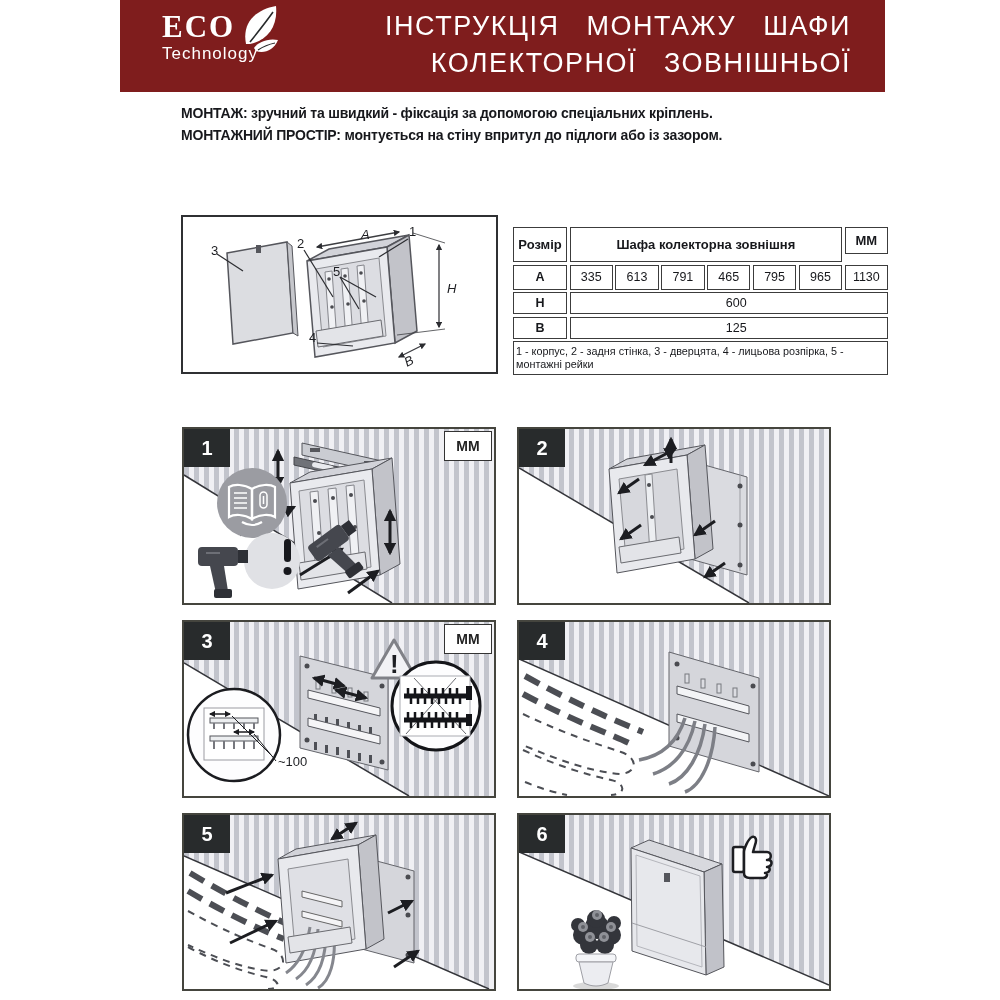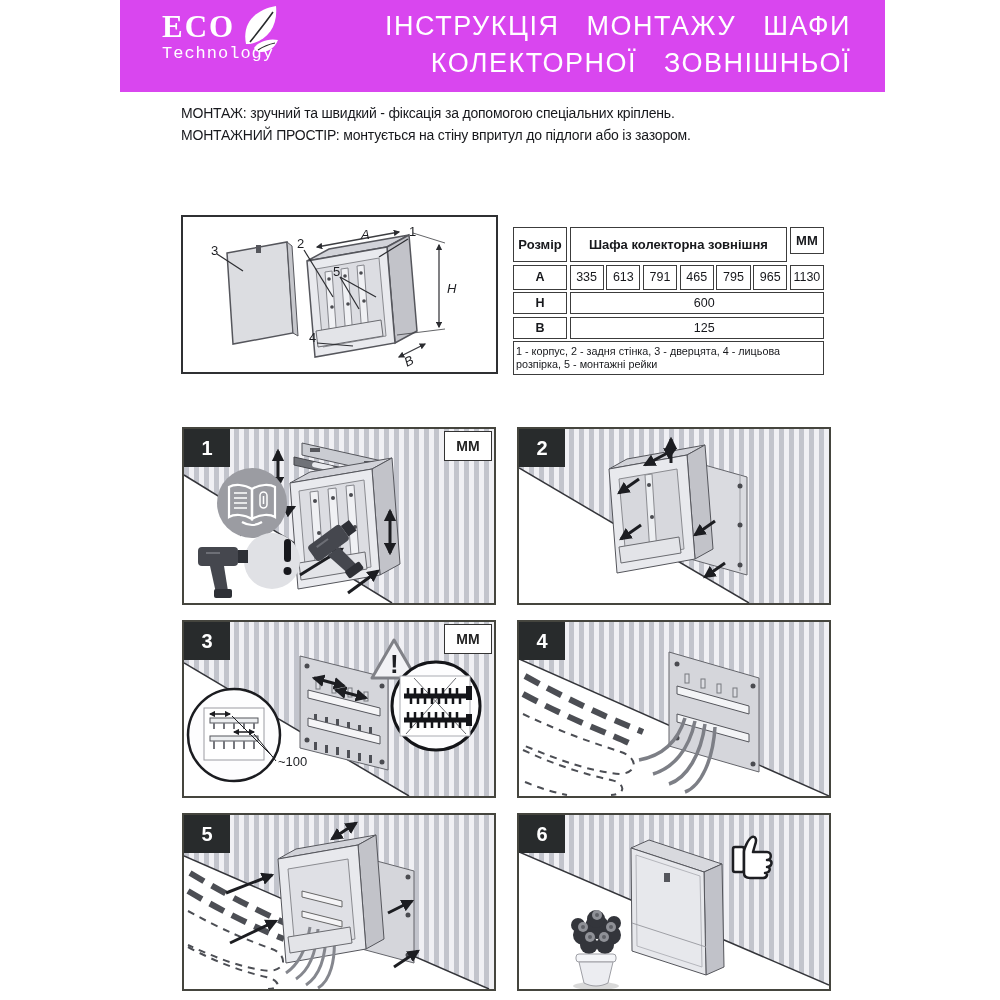--- a/index.html
+++ b/index.html
@@ -1,32 +1,32 @@
 <!DOCTYPE html>
 <html><head>
 <meta charset="utf-8">
 <style>
   html,body{margin:0;padding:0;background:#fff;}
   .sheet{position:relative;width:1000px;height:1000px;background:#fff;overflow:hidden;
          font-family:"Liberation Sans",sans-serif;color:#17181c;}
   
-  .hdr{position:absolute;left:120px;top:0;width:765px;height:92px;background:#d946ef;}
+  .hdr{position:absolute;left:120px;top:0;width:765px;height:92px;background:#7f1d1d;}
   .logo{position:absolute;left:42px;top:11px;color:#fff;width:170px;}
   .logo-eco{font-family:"Liberation Serif",serif;font-size:31px;font-weight:bold;letter-spacing:2px;line-height:32px;}
-  .logo-tech{font-family:Liberation Mono, monospace;font-size:17px;letter-spacing:1px;margin-top:1px;}
+  .logo-tech{font-family:Liberation Sans, sans-serif;font-size:17px;letter-spacing:1px;margin-top:1px;}
   .leaf{position:absolute;left:70px;top:-7px;}
   .titles{position:absolute;right:34px;top:8px;text-align:right;color:#fff;font-weight:normal;
           font-size:27px;line-height:37px;letter-spacing:1.5px;word-spacing:18px;}
   
-  .intro{position:absolute;left:181px;top:103px;font-size:14px;font-weight:normal;letter-spacing:-0.2px;line-height:21.5px;}
+  .intro{position:absolute;left:181px;top:103px;font-size:14px;font-weight:bold;letter-spacing:-0.2px;line-height:21.5px;}
   .intro p{margin:0;}
   
   .dbox{position:absolute;left:181px;top:215px;width:313px;height:155px;border:2.5px solid #2f3033;background:#fff;}
   
-  .tbl{position:absolute;left:513px;top:227px;width:311px;display:grid;
+  .tbl{position:absolute;left:513px;top:227px;width:375px;display:grid;
        grid-template-columns:54px repeat(7,1fr);gap:2.5px;font-size:12.5px;}
   .tbl .c{border:1.5px solid #3c3c3c;background:#fff;display:flex;align-items:center;justify-content:center;}
   .c.hd{font-weight:bold;font-size:13px;height:33px;}
   .c.mm{height:25px;align-self:start;font-weight:bold;font-size:13px;}
   .c.lbl{font-weight:bold;}
   .c.rA{height:23px;}
   .c.rS{height:20px;}
   .c.span6{grid-column:2/8;text-align:center;}
   .c.span7{grid-column:2/9;padding-left:15px;}
   .c.fn{grid-column:1/9;justify-content:flex-start;align-items:flex-start;

